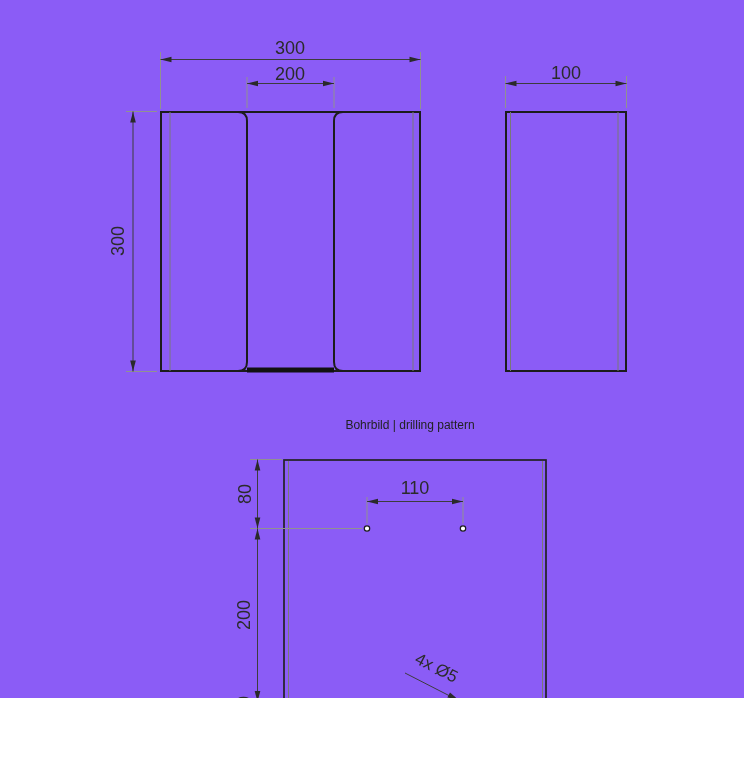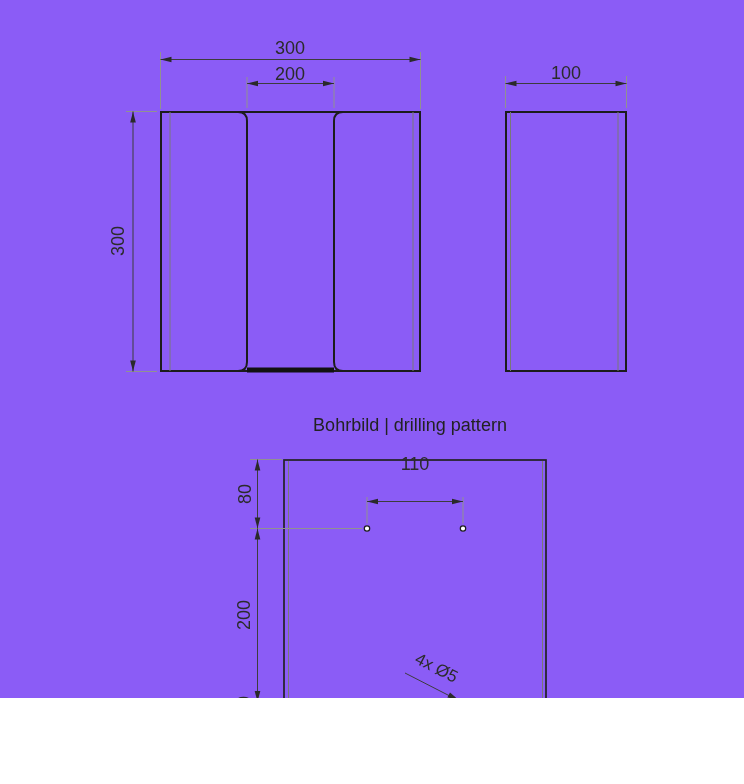--- a/index.html
+++ b/index.html
@@ -22,21 +22,21 @@
   .lbl{
     position:absolute;
     font-size:18px;color:#2b2b2b;
     white-space:nowrap;line-height:1;
     transform:translate(-50%,-50%);
   }
   .lbl.rot{transform:translate(-50%,-50%) rotate(-90deg);}
   .title{
     position:absolute;left:410px;top:425px;
     transform:translate(-50%,-50%);
-    font-size:18px;color:#222222;white-space:nowrap;
+    font-size:12px;color:#222222;white-space:nowrap;
   }
   .leaderlbl{
     position:absolute;left:412px;top:648px;
     height:18px;line-height:18px;
     font-size:17px;color:#2b2b2b;white-space:nowrap;
     transform-origin:0 100%;
     transform:rotate(27deg);
   }
 </style>
 </head>
@@ -146,21 +146,21 @@
   <div class="lbl" style="left:290px;top:74px;">200</div>
 
   <div class="lbl" style="left:566px;top:73px;">100</div>
 
   <div class="lbl rot" style="left:118px;top:241px;">300</div>
 
   <div class="title">Bohrbild | drilling pattern</div>
 
   <div class="lbl rot" style="left:245px;top:494px;">80</div>
 
-  <div class="lbl" style="left:415px;top:464px;">110</div>
+  <div class="lbl" style="left:415px;top:488px;">110</div>
 
   <div class="lbl rot" style="left:244px;top:615px;">200</div>
 
   <div class="lbl rot" style="left:244px;top:706px;">20</div>
 
   <div class="leaderlbl">4x Ø5</div>
 
 </div>
 
 </body></html>

